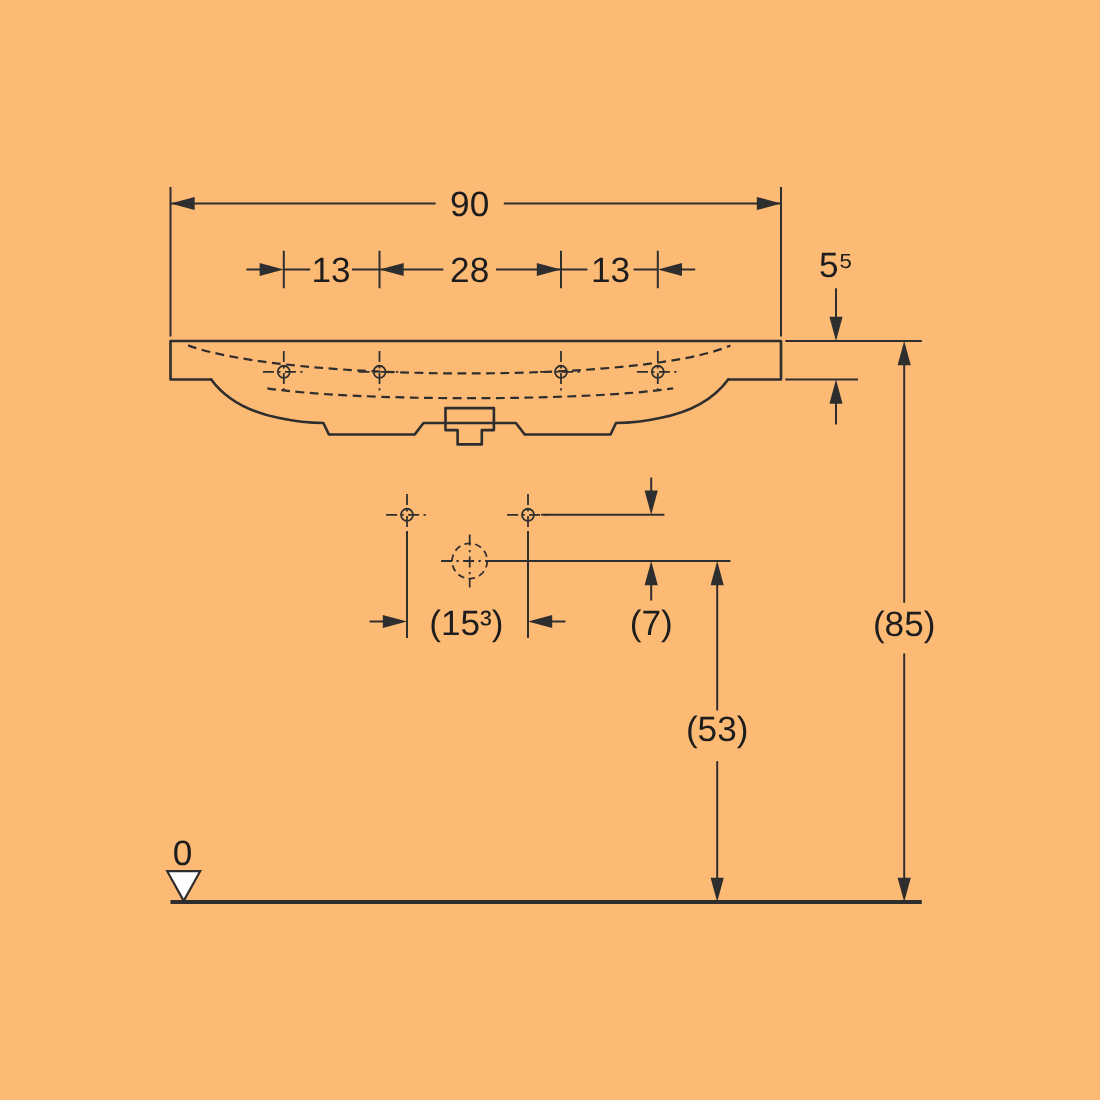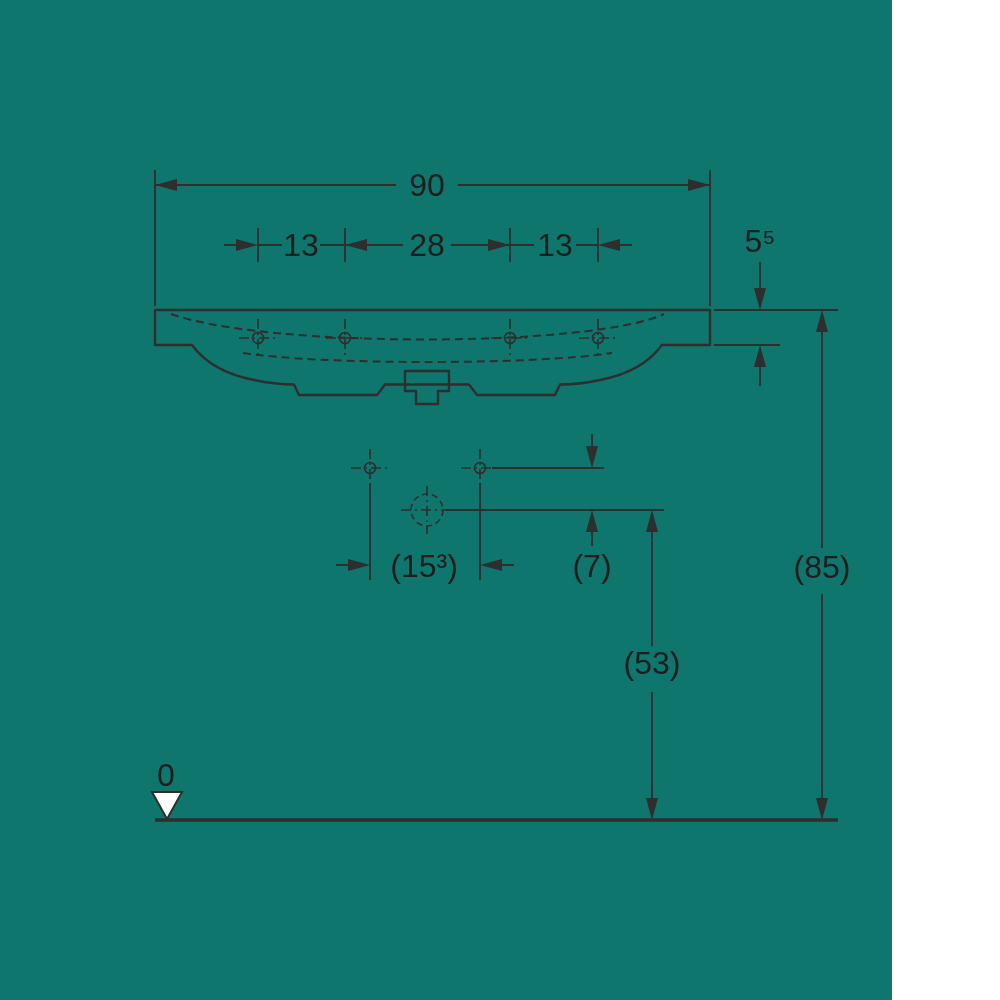--- a/index.html
+++ b/index.html
@@ -1,16 +1,16 @@
 <!DOCTYPE html>
 <html><head>
 <meta charset="utf-8">
 <style>
   html,body { margin:0; padding:0; background:#ffffff; }
-  .canvas { position:relative; width:892px; height:1000px; background:#0f766e; overflow:hidden; }
+  .canvas { position:relative; width:1000px; height:1000px; background:#fdba74; overflow:hidden; }
   svg { position:absolute; left:0; top:0; }
   .obj        { stroke:#2e2e2e; stroke-width:2.4; fill:none; stroke-linecap:round; stroke-linejoin:round; }
   .dim        { stroke:#2e2e2e; stroke-width:1.8; fill:none; }
   .hiddenline { stroke:#2e2e2e; stroke-width:2;   fill:none; stroke-dasharray:8 5; }
   .dashdot    { stroke:#2e2e2e; stroke-width:1.6; fill:none; stroke-dasharray:10 4 2 4; }
   .thin       { stroke:#2e2e2e; stroke-width:1.6; fill:none; }
   .arrow      { fill:#2e2e2e; stroke:none; }
   .floor      { stroke:#2e2e2e; stroke-width:3.5; fill:none; }
   .zero-tri   { fill:#ffffff; stroke:#2e2e2e; stroke-width:2; }
   .lbl        { font-family:"Liberation Sans","DejaVu Sans",sans-serif; font-size:32px; fill:#1d1d1d; text-anchor:middle; }

